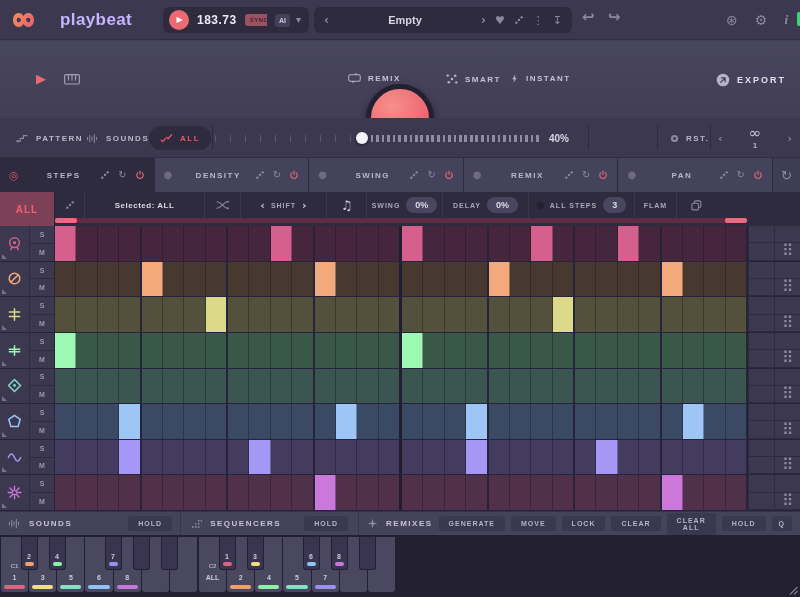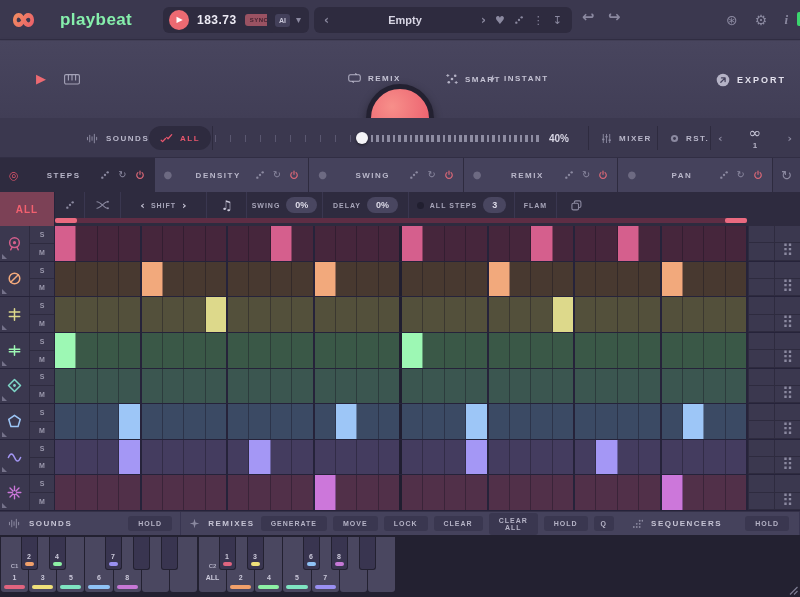--- a/index.html
+++ b/index.html
@@ -6,21 +6,21 @@
   *{box-sizing:border-box;}
   .app{position:relative;width:800px;height:597px;background:#444159;font-family:"Liberation Sans",sans-serif;
        overflow:hidden;color:#c9c7d8;-webkit-font-smoothing:antialiased;}
   .glyph{font-family:"DejaVu Sans",sans-serif;line-height:1;}
   svg{display:block;}
 
   
   .topbar{position:absolute;top:0;left:0;right:0;height:40px;background:#3b384f;border-bottom:1px solid #312e44;
           display:flex;align-items:center;}
   .logo-wrap{display:flex;align-items:center;gap:6px;margin-left:10px;}
-  .brand{font-size:17px;font-weight:bold;color:#86efac;letter-spacing:.4px;}
+  .brand{font-size:17px;font-weight:bold;color:#c4b5fd;letter-spacing:.4px;}
   .pill{background:#2e2b3f;border-radius:6px;display:flex;align-items:center;height:26px;}
   .transport{position:absolute;left:163px;top:7px;padding:0 6px;gap:8px;}
   .playbtn{width:20px;height:20px;border-radius:50%;background:#ed6a72;display:flex;align-items:center;justify-content:center;
            color:#fff;font-size:8px;padding-left:1px;}
   .bpm{font-size:12px;font-weight:bold;color:#eceaf4;letter-spacing:.5px;}
   .syncbtn{background:#9a5262;color:#432230;font-size:6px;font-weight:bold;letter-spacing:.5px;border-radius:3px;
            padding:3px 5px;}
   .ai-pill{position:absolute;left:267px;top:7px;width:42px;justify-content:center;gap:6px;}
   .ai-chip{background:#43405a;border-radius:3px;font-size:7px;font-weight:bold;color:#c9c7d8;padding:3px 4px;}
   .chev-dn{color:#8b89a0;font-size:10px;}
@@ -38,21 +38,21 @@
   
   .hero{position:absolute;top:41px;left:0;right:0;height:77px;background:linear-gradient(#48455e,#413e56);
         box-shadow:0 4px 8px rgba(0,0,0,.18);}
   .hero-play{position:absolute;left:36px;top:31px;color:#ed6a72;font-size:13px;}
   .hero-kb{position:absolute;left:64px;top:33px;color:#a5a3b8;}
   .random-pill{position:absolute;left:242px;top:63px;transform:translateY(-21px);height:29px;border-radius:15px;
                background:#363349;display:flex;align-items:center;gap:7px;padding:0 14px;color:#ed6a72;}
   .random-pill .lbl{font-size:9px;font-weight:bold;letter-spacing:1.5px;}
   .hgroup{position:absolute;top:32px;display:flex;align-items:center;gap:7px;color:#b5b3c6;}
   .hgroup .lbl{font-size:8px;font-weight:bold;letter-spacing:1.5px;color:#c5c3d4;}
-  .remix{left:348px;} .smart{left:446px;} .instant{left:488px;}
+  .remix{left:348px;} .smart{left:446px;} .instant{left:510px;}
   .export{right:14px;}
   .export .lbl{font-size:9px;letter-spacing:2px;color:#e2e0ec;}
   .bigbtn{position:absolute;left:366px;top:43px;width:68px;height:68px;border-radius:50%;
           background:radial-gradient(circle at 36% 30%,#f78f8a,#ec6370 72%);
           border:5px solid #232131;box-shadow:0 3px 8px rgba(0,0,0,.35);}
 
   
   .viewbar{position:absolute;top:118px;left:0;right:0;height:40px;background:#3b384f;border-bottom:1px solid #312e44;}
   .vitem{position:absolute;top:0;height:40px;display:flex;align-items:center;gap:7px;color:#8b89a0;}
   .vitem .lbl{font-size:8px;font-weight:bold;letter-spacing:1.5px;color:#b9b7ca;}
@@ -252,20 +252,29 @@
           <svg viewBox="0 0 14 14" width="14" height="14">
             <circle cx="7" cy="7" r="6.3" fill="currentColor"></circle>
             <path d="M4.8 9.2 8.9 5.1M5.5 4.9h3.6v3.6" stroke="#45425c" stroke-width="1.3" fill="none" stroke-linecap="round" stroke-linejoin="round"></path>
           </svg>
         </span>
       <span class="lbl">EXPORT</span>
     </div>
   </section>
 
   <section class="viewbar">
+    <div class="vitem v-pattern">
+      <span>
+          <svg viewBox="0 0 14 10" width="13" height="10">
+            <path d="M1.2 8.4h3.4v-3H8v-3h4.3" fill="none" stroke="currentColor" stroke-width="1.2"></path>
+            <circle cx="1.8" cy="8.4" r="1.3" fill="currentColor"></circle>
+          </svg>
+        </span>
+      <span class="lbl">PATTERN</span>
+    </div>
     <div class="vitem v-sounds">
       <span>
           <svg viewBox="0 0 14 12" width="13" height="11">
             <g stroke="currentColor" stroke-width="1.1" stroke-linecap="round">
               <path d="M1.5 4.6v2.8M4 2.4v7.2M6.5 4.2v3.6M9 1.4v9.2M11.5 4.6v2.8"></path>
             </g>
           </svg>
         </span>
       <span class="lbl">SOUNDS</span>
     </div>
@@ -281,35 +290,20 @@
       <span class="lbl">ALL</span>
     </div>
     <div class="vdiv" style="left:212px"></div>
     <div class="slider">
       <span class="ticks"></span>
       <span class="handle"></span>
       <span class="dashes"></span>
     </div>
     <div class="flowval">40%</div>
     <div class="vdiv" style="left:588px"></div>
-    <div class="vitem v-mixer">
-      <span>
-          <svg viewBox="0 0 12 12" width="11" height="11">
-            <g stroke="currentColor" stroke-width="1" stroke-linecap="round">
-              <path d="M2.5 1.5v9M6 1.5v9M9.5 1.5v9"></path>
-            </g>
-            <g fill="currentColor">
-              <rect x="1.2" y="5.9" width="2.6" height="2.1" rx="1"></rect>
-              <rect x="4.7" y="2.9" width="2.6" height="2.1" rx="1"></rect>
-              <rect x="8.2" y="6.7" width="2.6" height="2.1" rx="1"></rect>
-            </g>
-          </svg>
-        </span>
-      <span class="lbl">MIXER</span>
-    </div>
     <div class="vdiv" style="left:657px"></div>
     <div class="vitem v-rst">
       <span>
           <svg viewBox="0 0 10 10" width="9" height="9">
             <circle cx="5" cy="5" r="4" fill="currentColor"></circle>
             <circle cx="5" cy="5" r="1.6" fill="#3b384f"></circle>
           </svg>
         </span>
       <span class="lbl">RST.</span>
     </div>
@@ -445,20 +439,23 @@
           <span>
             <svg viewBox="0 0 12 12" width="10" height="10">
               <g fill="currentColor">
                 <circle cx="2.8" cy="9.2" r="1.4"></circle>
                 <circle cx="6" cy="6" r="1.4"></circle>
                 <circle cx="9.2" cy="2.8" r="1.4"></circle>
               </g>
             </svg>
           </span>
         </div>
+      <div class="sb-g" style="width:120px">
+        <span class="sb-sel">Selected: ALL</span>
+      </div>
       <div class="sb-g" style="width:36px">
           <span>
             <svg viewBox="0 0 14 10" width="13" height="10">
               <g fill="none" stroke="currentColor" stroke-width="1.1" stroke-linecap="round">
                 <path d="M1 1.5c4 0 8 7 11 7M1 8.5c4 0 8-7 11-7"></path>
               </g>
               <g fill="currentColor">
                 <circle cx="12.8" cy="1.5" r="1.1"></circle>
                 <circle cx="12.8" cy="8.5" r="1.1"></circle>
               </g>
@@ -961,53 +958,53 @@
     <div class="bb-sec bb-sounds">
       <span class="bb-icon">
           <svg viewBox="0 0 14 12" width="13" height="11">
             <g stroke="currentColor" stroke-width="1.1" stroke-linecap="round">
               <path d="M1.5 4.6v2.8M4 2.4v7.2M6.5 4.2v3.6M9 1.4v9.2M11.5 4.6v2.8"></path>
             </g>
           </svg>
         </span>
       <span class="bb-lbl">SOUNDS</span>
       <button class="bb-btn bb-hold">HOLD</button>
-    </div>
-    <div class="bb-sec bb-remix">
-      <span class="bb-icon">
-          <svg viewBox="0 0 12 12" width="11" height="11">
-            <path d="M6 .8 7.1 4.9 11.2 6 7.1 7.1 6 11.2 4.9 7.1.8 6 4.9 4.9z" fill="currentColor"></path>
-          </svg>
-        </span>
-      <span class="bb-lbl">REMIXES</span>
-      <span style="margin-left:auto"></span>
-      <button class="bb-btn">GENERATE</button>
-      <button class="bb-btn">MOVE</button>
-      <button class="bb-btn">LOCK</button>
-      <button class="bb-btn">CLEAR</button>
-      <button class="bb-btn">CLEAR ALL</button>
-      <button class="bb-btn">HOLD</button>
-      <button class="bb-btn" style="padding:4px 7px">Q</button>
     </div>
     <div class="bb-sec bb-seq">
       <span class="bb-icon">
           <svg viewBox="0 0 12 12" width="11" height="11">
             <g fill="currentColor">
               <circle cx="2" cy="9.8" r="1"></circle>
               <circle cx="5.2" cy="9.8" r="1"></circle>
               <circle cx="8.4" cy="9.8" r="1"></circle>
               <circle cx="5.2" cy="6.4" r="1"></circle>
               <circle cx="8.4" cy="6.4" r="1"></circle>
               <circle cx="8.4" cy="3" r="1"></circle>
               <circle cx="11.4" cy="3" r="1"></circle>
             </g>
           </svg>
         </span>
       <span class="bb-lbl">SEQUENCERS</span>
       <button class="bb-btn bb-hold">HOLD</button>
+    </div>
+    <div class="bb-sec bb-remix">
+      <span class="bb-icon">
+          <svg viewBox="0 0 12 12" width="11" height="11">
+            <path d="M6 .8 7.1 4.9 11.2 6 7.1 7.1 6 11.2 4.9 7.1.8 6 4.9 4.9z" fill="currentColor"></path>
+          </svg>
+        </span>
+      <span class="bb-lbl">REMIXES</span>
+      <span style="margin-left:auto"></span>
+      <button class="bb-btn">GENERATE</button>
+      <button class="bb-btn">MOVE</button>
+      <button class="bb-btn">LOCK</button>
+      <button class="bb-btn">CLEAR</button>
+      <button class="bb-btn">CLEAR ALL</button>
+      <button class="bb-btn">HOLD</button>
+      <button class="bb-btn" style="padding:4px 7px">Q</button>
     </div>
   </section>
 
   <section class="keys" id="keys">
     <span class="resize">
       <svg viewBox="0 0 10 10" width="10" height="10">
           <g stroke="currentColor" stroke-width="1.2">
             <path d="M9.5 2 2 9.5M9.5 6 6 9.5"></path>
           </g>
         </svg>

